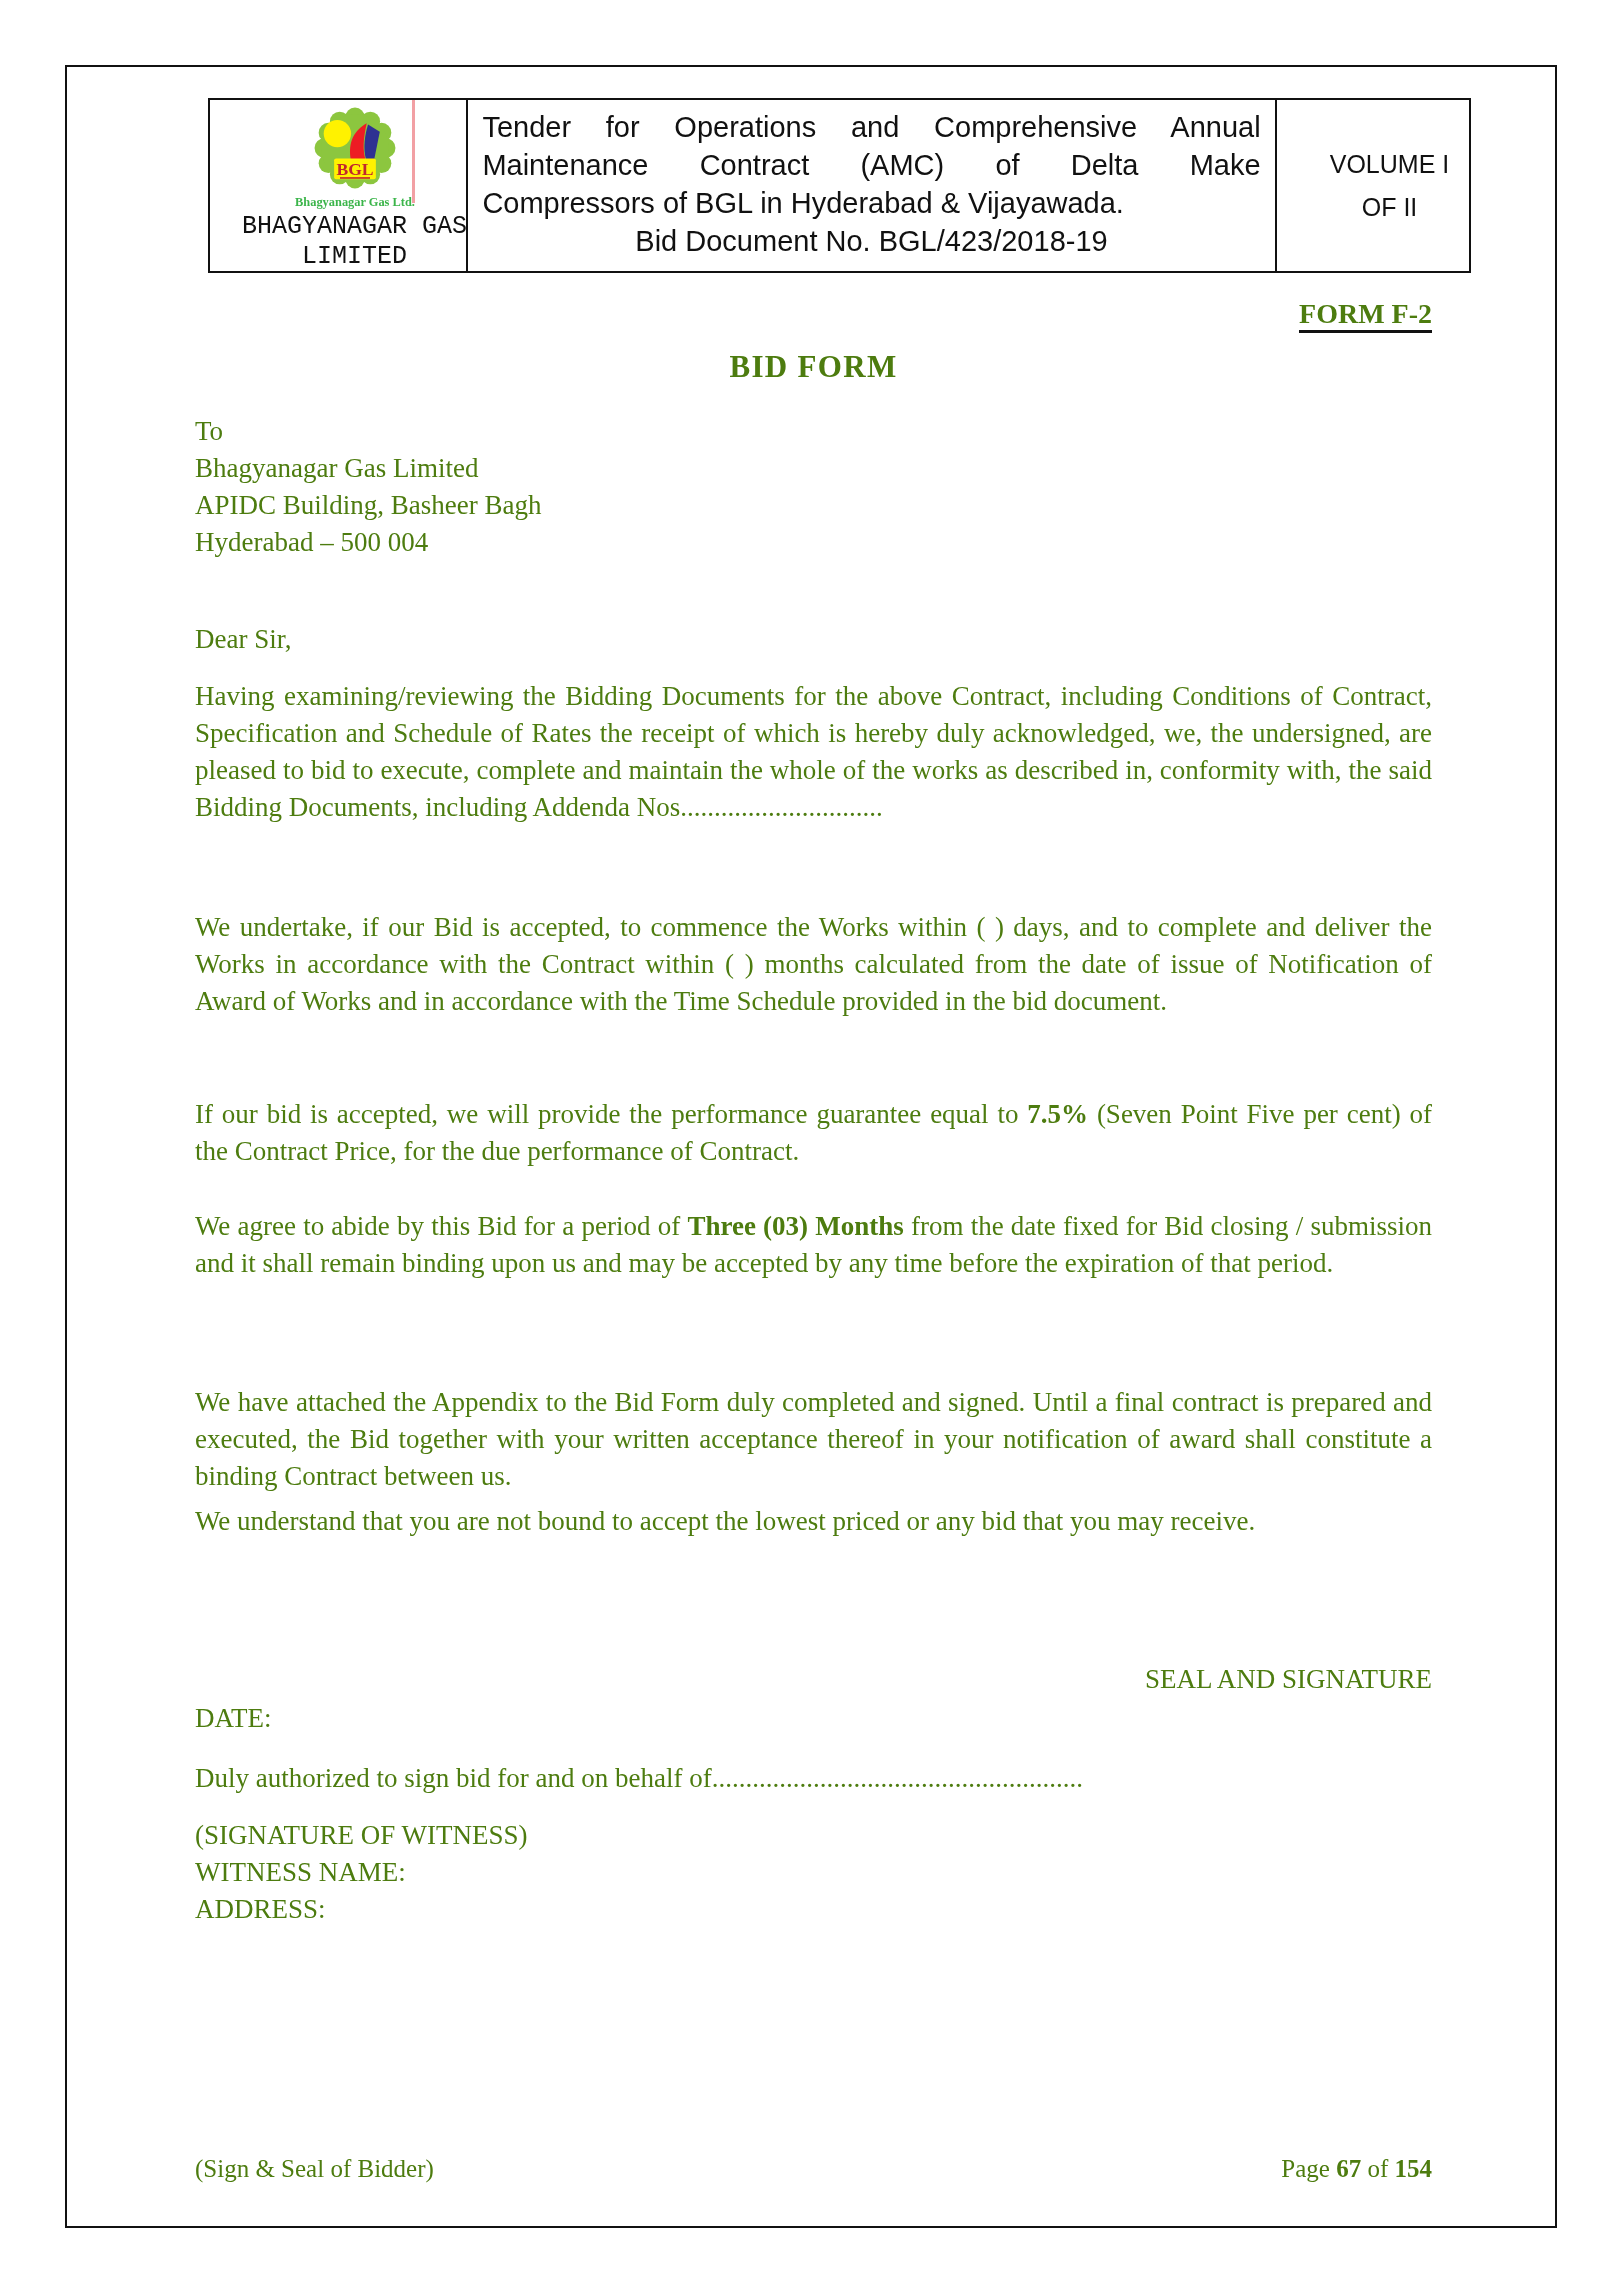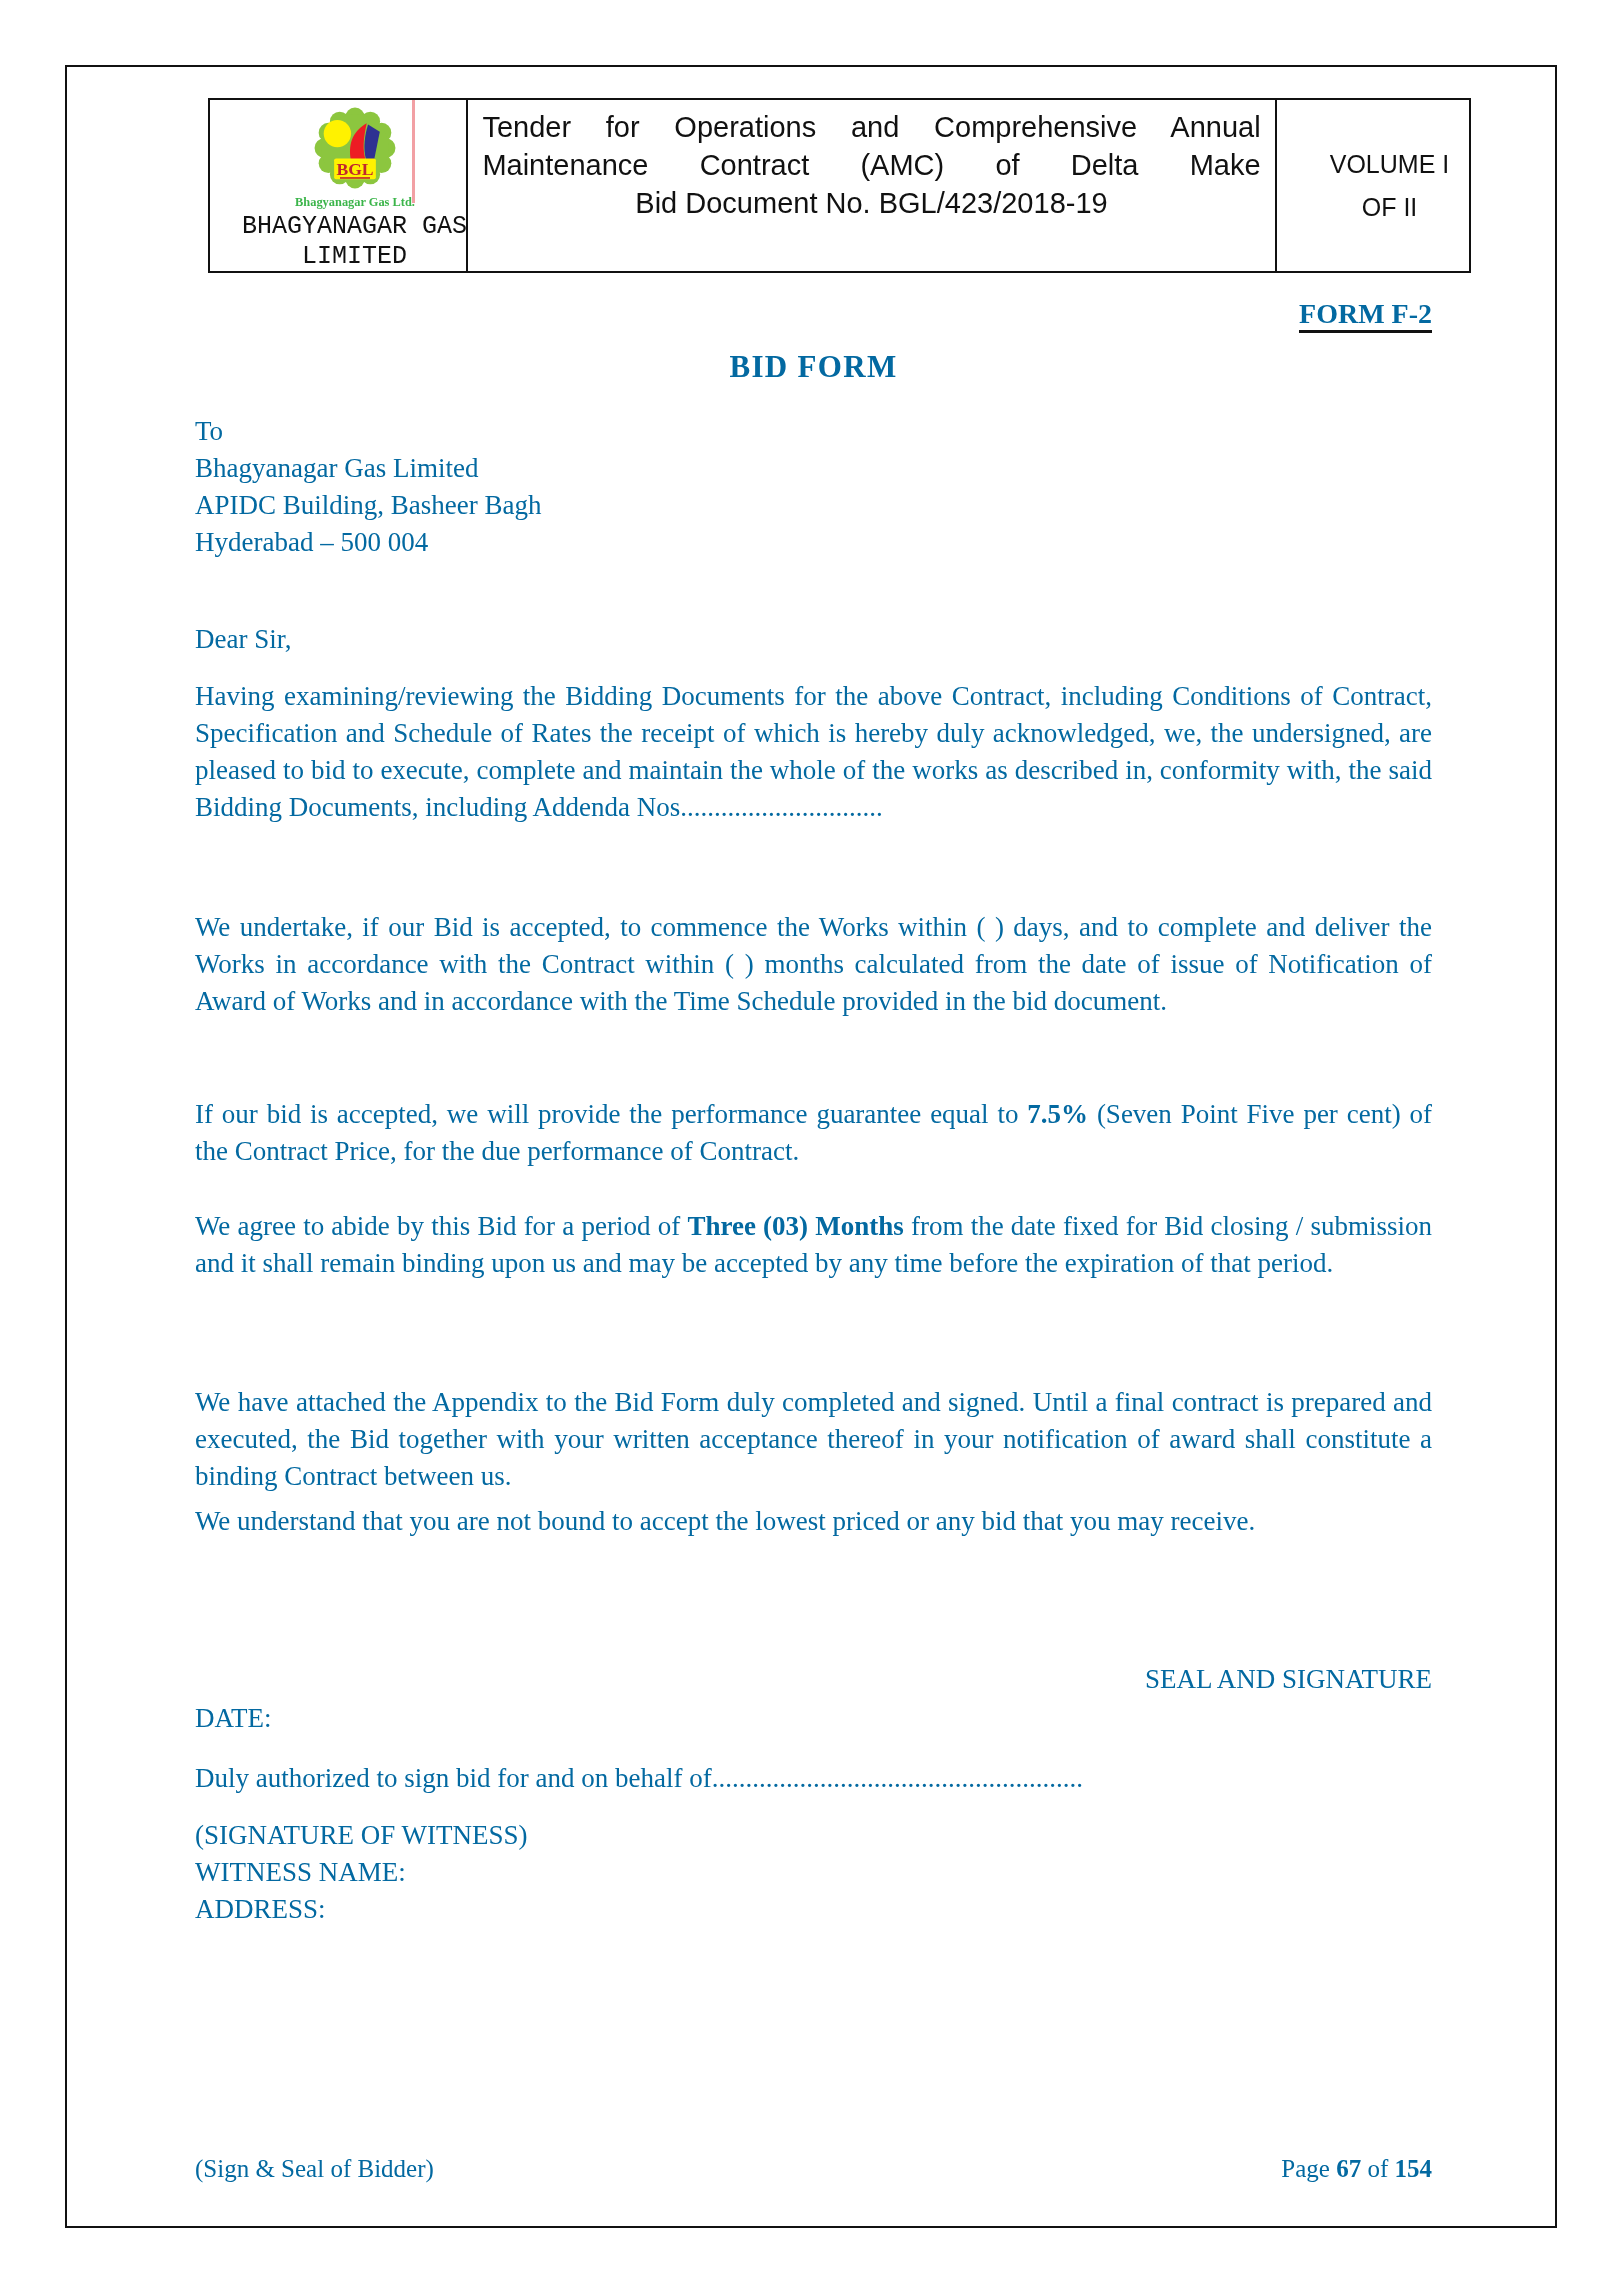--- a/index.html
+++ b/index.html
@@ -64,21 +64,21 @@
     font-family:"Liberation Sans",sans-serif;
     font-size:25px;line-height:34px;
     text-align:center;
     gap:9px;
   }
   
   .blk{
     position:absolute;left:128px;width:1237px;
     font-family:"Liberation Serif",serif;
     font-size:27px;line-height:37px;
-    color:#0369a1;
+    color:#4d7c0f;
   }
   .justify{text-align:justify;}
   .right{text-align:right;}
   .center{text-align:center;}
   .b{font-weight:bold;}
   .form-no-text{
     font-weight:bold;
     font-size:28px;
     border-bottom:3.3px solid #111;
     padding-bottom:1.3px;
@@ -126,20 +126,21 @@
         </svg>
         <div class="company-name">
           <div>BHAGYANAGAR GAS</div>
           <div>LIMITED</div>
         </div>
       </div>
 
       <div class="cell title-cell">
         <div class="title-just">Tender for Operations and Comprehensive Annual</div>
         <div class="title-just">Maintenance Contract (AMC) of Delta Make</div>
+        <div class="title-left">Compressors of BGL in Hyderabad &amp; Vijayawada.</div>
         <div class="title-center">Bid Document No. BGL/423/2018-19</div>
       </div>
 
       <div class="cell volume-cell">
         <div>VOLUME I</div>
         <div>OF II</div>
       </div>
     </div>
 
     <div class="blk right" style="top:228px;">

